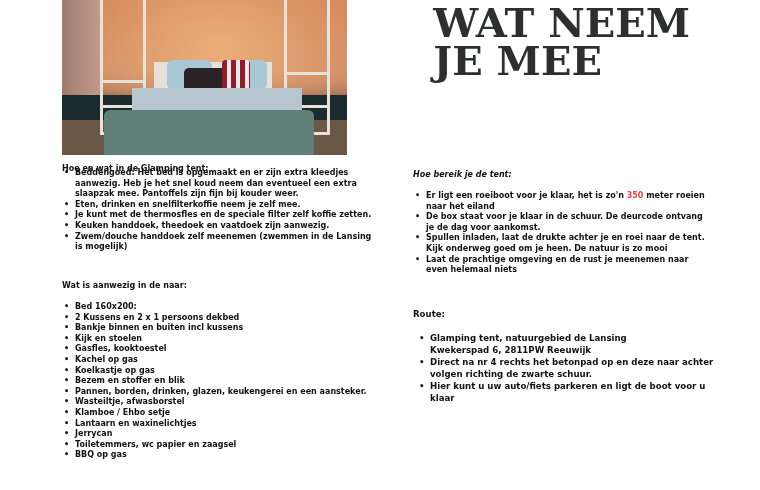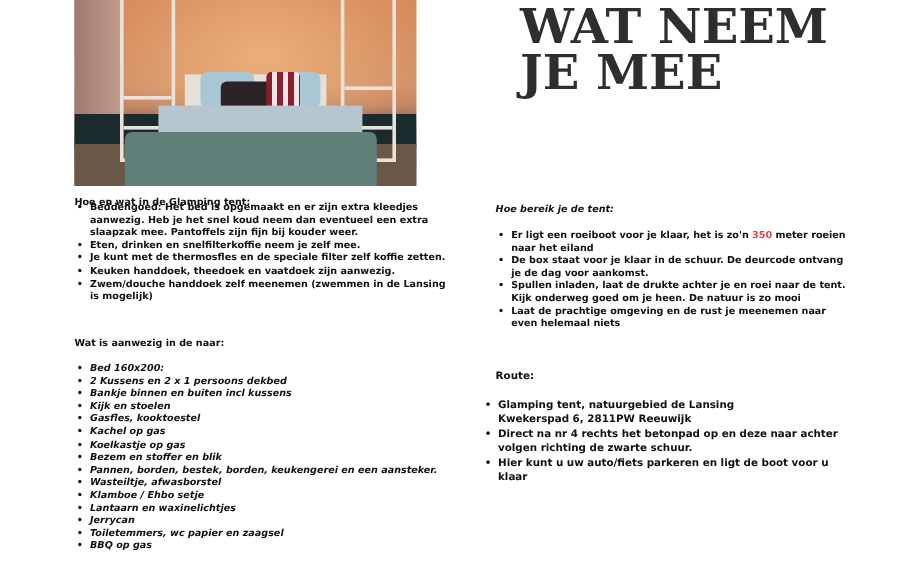--- a/index.html
+++ b/index.html
@@ -73,44 +73,44 @@
 <div class="sec-head" style="left:62px; top:164px;">Hoe en wat in de Glamping tent:</div>
 <ul class="list" style="left:62px; top:168px; width:300px;">
   <li>Beddengoed: Het bed is opgemaakt en er zijn extra kleedjes aanwezig. Heb je het snel koud neem dan eventueel een extra slaapzak mee. Pantoffels zijn fijn bij kouder weer.</li>
   <li>Eten, drinken en snelfilterkoffie neem je zelf mee.</li>
   <li>Je kunt met de thermosfles en de speciale filter zelf koffie zetten.</li>
   <li>Keuken handdoek, theedoek en vaatdoek zijn aanwezig.</li>
   <li>Zwem/douche handdoek zelf meenemen (zwemmen in de Lansing is mogelijk)</li>
 </ul>
 
 <div class="sec-head" style="left:62px; top:281px;">Wat is aanwezig in de naar:</div>
-<ul class="list" style="left:62px; top:302px; width:300px;font-style:italic;">
+<ul class="list" style="left:62px; top:302px; width:300px;">
   <li>Bed 160x200:</li>
   <li>2 Kussens en 2 x 1 persoons dekbed</li>
   <li>Bankje binnen en buiten incl kussens</li>
   <li>Kijk en stoelen</li>
   <li>Gasfles, kooktoestel</li>
   <li>Kachel op gas</li>
   <li>Koelkastje op gas</li>
   <li>Bezem en stoffer en blik</li>
-  <li>Pannen, borden, bestek, borden, keukengerei en een aansteker.</li>
+  <li>Pannen, borden, drinken, glazen, keukengerei en een aansteker.</li>
   <li>Wasteiltje, afwasborstel</li>
   <li>Klamboe / Ehbo setje</li>
   <li>Lantaarn en waxinelichtjes</li>
   <li>Jerrycan</li>
   <li>Toiletemmers, wc papier en zaagsel</li>
   <li>BBQ op gas</li>
 </ul>
 
 <div class="sec-head" style="left:413px; top:170px;font-style:italic;">Hoe bereik je de tent:</div>
 <ul class="list" style="left:413px; top:191px; width:285px;">
   <li><span>Er ligt een roeiboot voor je klaar, het is zo'n </span><span class="hl">350</span><span> meter roeien naar het eiland</span></li>
   <li>De box staat voor je klaar in de schuur. De deurcode ontvang je de dag voor aankomst.</li>
   <li>Spullen inladen, laat de drukte achter je en roei naar de tent. Kijk onderweg goed om je heen. De natuur is zo mooi</li>
   <li>Laat de prachtige omgeving en de rust je meenemen naar even helemaal niets</li>
 </ul>
 
 <div class="sec-head" style="left:413px; top:309px; font-size:8.6px;">Route:</div>
-<ul class="list route" style="left:402px; top:332px; width:300px;">
+<ul class="list route" style="left:417px; top:332px; width:300px;">
   <li><span>Glamping tent, natuurgebied de Lansing</span><br><span>Kwekerspad 6, 2811PW Reeuwijk</span></li>
   <li>Direct na nr 4 rechts het betonpad op  en deze naar achter volgen richting de zwarte schuur.</li>
   <li>Hier kunt u uw auto/fiets parkeren en ligt de boot voor u klaar</li>
 </ul>
 
 </body></html>

